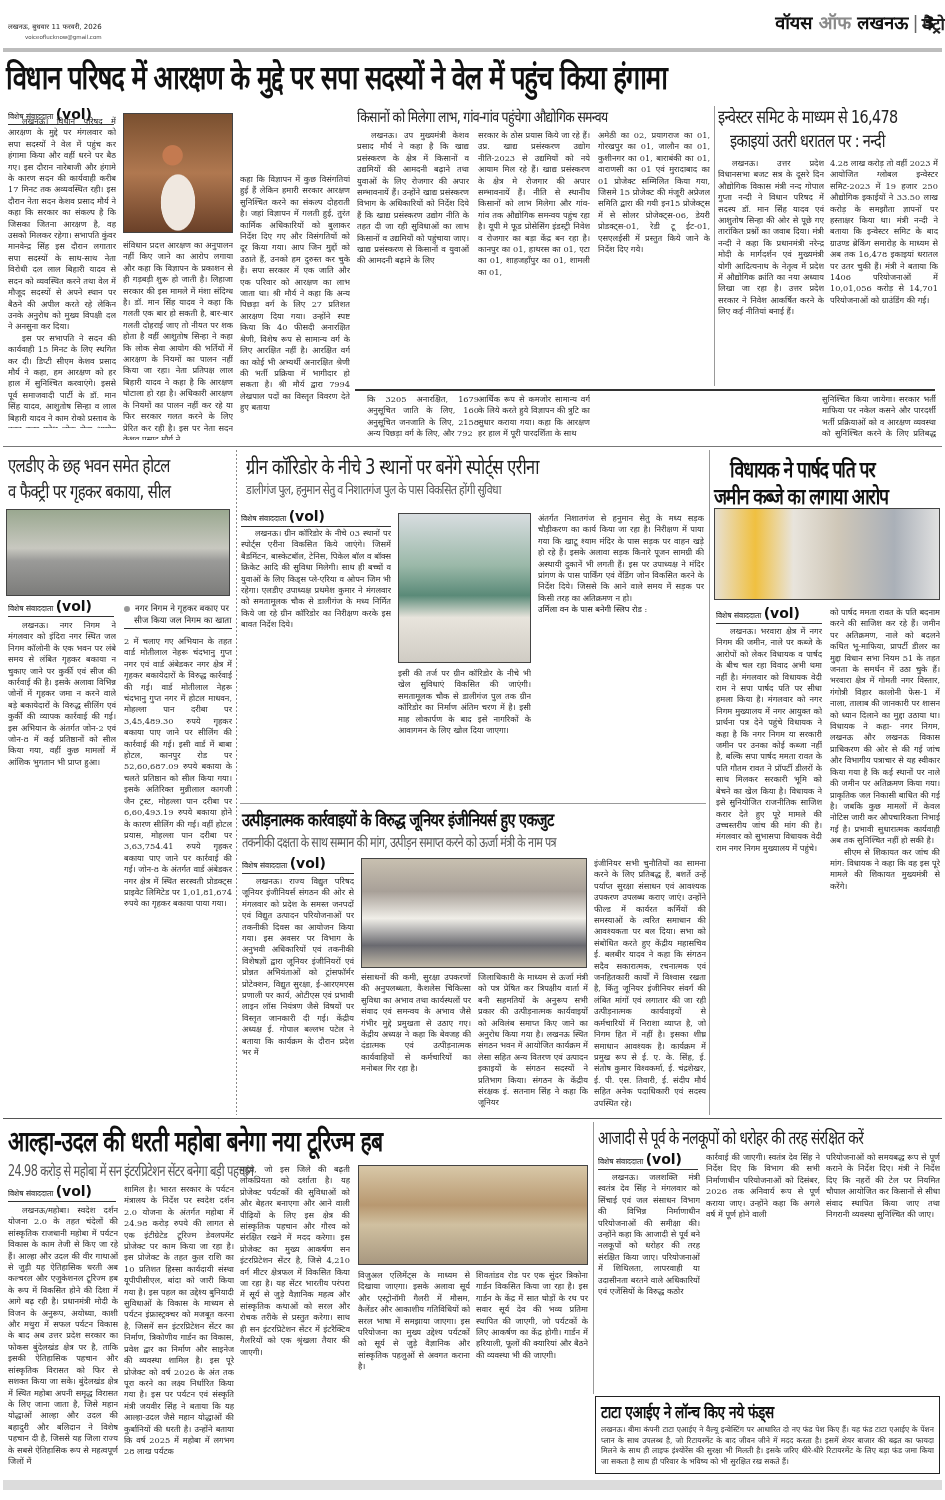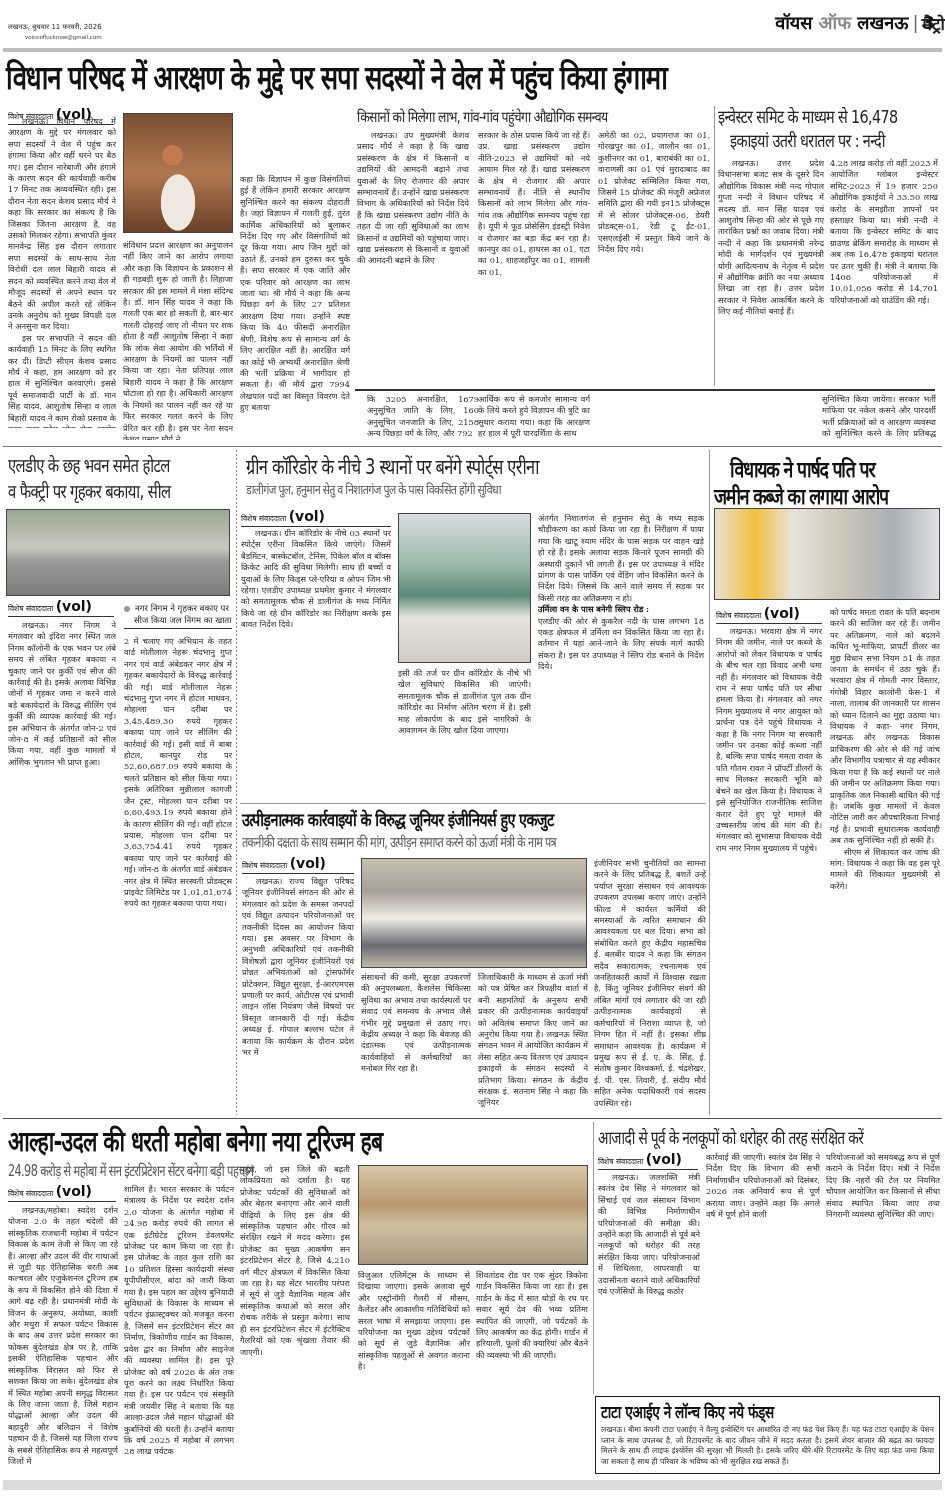--- a/index.html
+++ b/index.html
@@ -132,22 +132,21 @@
   <p>लखनऊ। ग्रीन कॉरिडोर के नीचे 03 स्थानों पर स्पोर्ट्स एरीना विकसित किये जाएंगे। जिसमें बैडमिंटन, बास्केटबॉल, टेनिस, पिकेल बॉल व बॉक्स क्रिकेट आदि की सुविधा मिलेगी। साथ ही बच्चों व युवाओं के लिए किड्स प्ले-एरिया व ओपन जिम भी रहेगा। एलडीए उपाध्यक्ष प्रथमेश कुमार ने मंगलवार को समतामूलक चौक से डालीगंज के मध्य निर्मित किये जा रहे ग्रीन कॉरिडोर का निरीक्षण करके इस बावत निर्देश दिये।</p>
 </div>
 <div class="abs photo" style="left:398px; top:513px; width:133px; height:150px;">
     <div class="photo-inner p3"></div>
   </div>
 <div class="abs col-text" style="left:398px; top:668px; width:133px; height:130px;">
     <p style="text-indent:0">इसी की तर्ज पर ग्रीन कॉरिडोर के नीचे भी खेल सुविधाएं विकसित की जाएंगी। समतामूलक चौक से डालीगंज पुल तक ग्रीन कॉरिडोर का निर्माण अंतिम चरण में है। इसी माह लोकार्पण के बाद इसे नागरिकों के आवागमन के लिए खोल दिया जाएगा।</p>
   </div>
 <div class="abs col-text" style="left:538px; top:513px; width:166px; height:285px;">
   <p style="text-indent:0">अंतर्गत निशातगंज से हनुमान सेतु के मध्य सड़क चौड़ीकरण का कार्य किया जा रहा है। निरीक्षण में पाया गया कि खाटू श्याम मंदिर के पास सड़क पर वाहन खड़े हो रहे हैं। इसके अलावा सड़क किनारे पूजन सामग्री की अस्थायी दुकानें भी लगती हैं। इस पर उपाध्यक्ष ने मंदिर प्रांगण के पास पार्किंग एवं वेंडिंग जोन विकसित करने के निर्देश दिये। जिससे कि आने वाले समय में सड़क पर किसी तरह का अतिक्रमण न हो।</p>
-  <p style="text-indent:0; font-weight:bold; color:#111;">उर्मिला वन के पास बनेगी स्लिप रोड :</p>
-  <p style="text-indent:0">एलडीए की ओर से कुकरैल नदी के पास लगभग 18 एकड़ क्षेत्रफल में उर्मिला वन विकसित किया जा रहा है। वर्तमान में यहां आने-जाने के लिए संपर्क मार्ग काफी संकरा है। इस पर उपाध्यक्ष ने स्लिप रोड बनाने के निर्देश दिये।</p>
+  <p style="text-indent:0; font-weight:normal; color:#111;">उर्मिला वन के पास बनेगी स्लिप रोड :</p>
 </div>
 
 <div class="abs vline" style="left:709px; top:450px; height:665px;"></div>
 <div class="abs headline-xl" style="left:730px; top:453px; font-size:22px; transform:scaleX(0.8);">विधायक ने पार्षद पति पर</div>
 <div class="abs headline-xl" style="left:714px; top:480px; font-size:22px; transform:scaleX(0.8);">जमीन कब्जे का लगाया आरोप</div>
 <div class="abs photo" style="left:714px; top:508px; width:226px; height:92px;">
     <div class="photo-inner p4"></div>
   </div>
 <div class="abs byline byline-rule" style="left:716px; top:605px; width:106px;">
   <span>विशेष संवाददाता</span> <b>(vol)</b>

